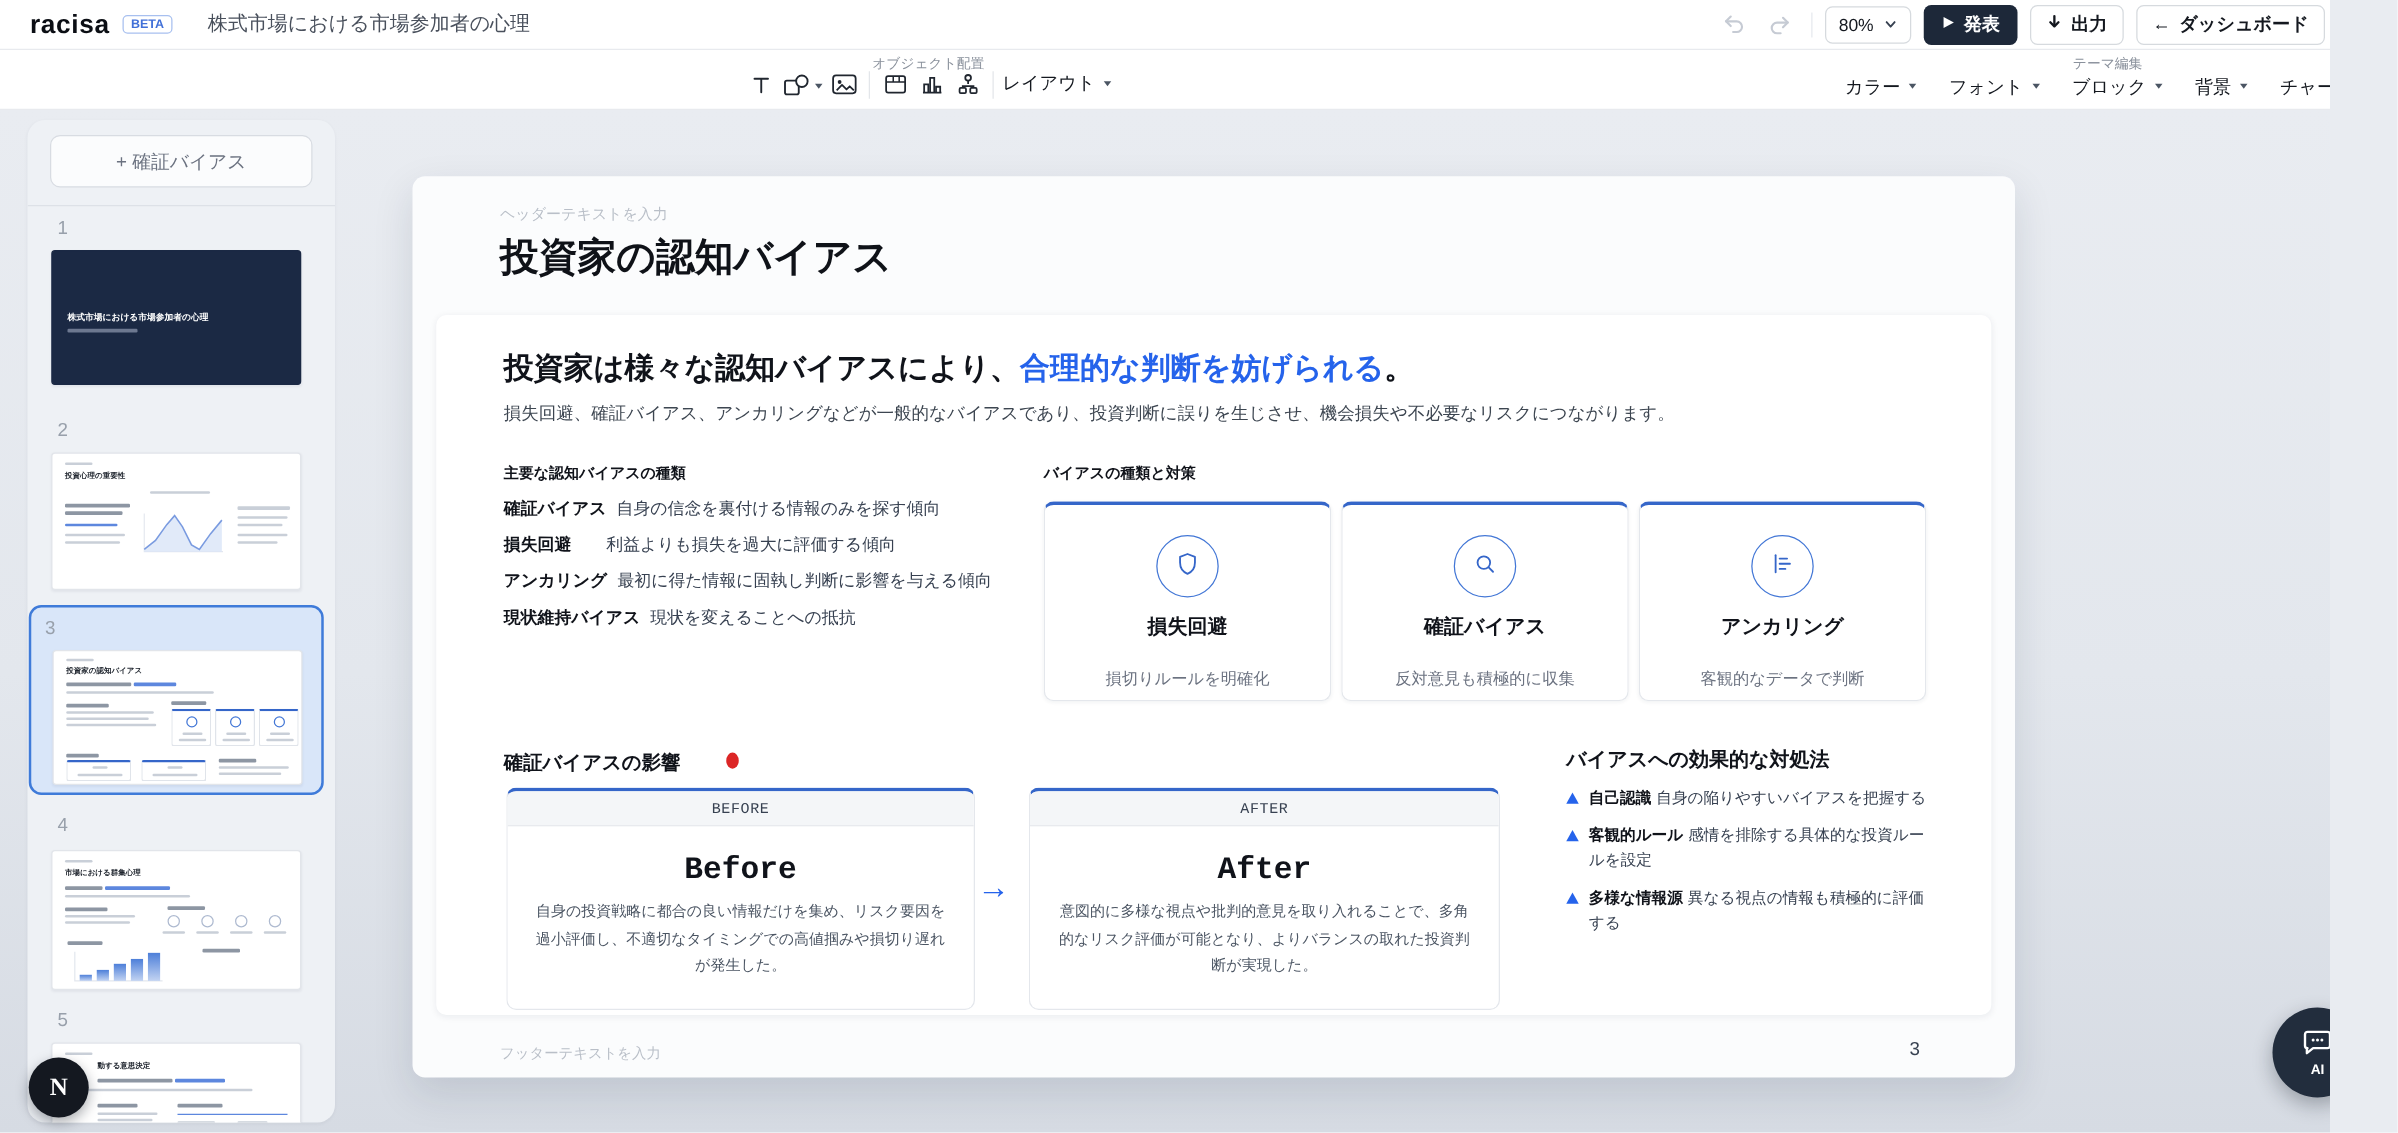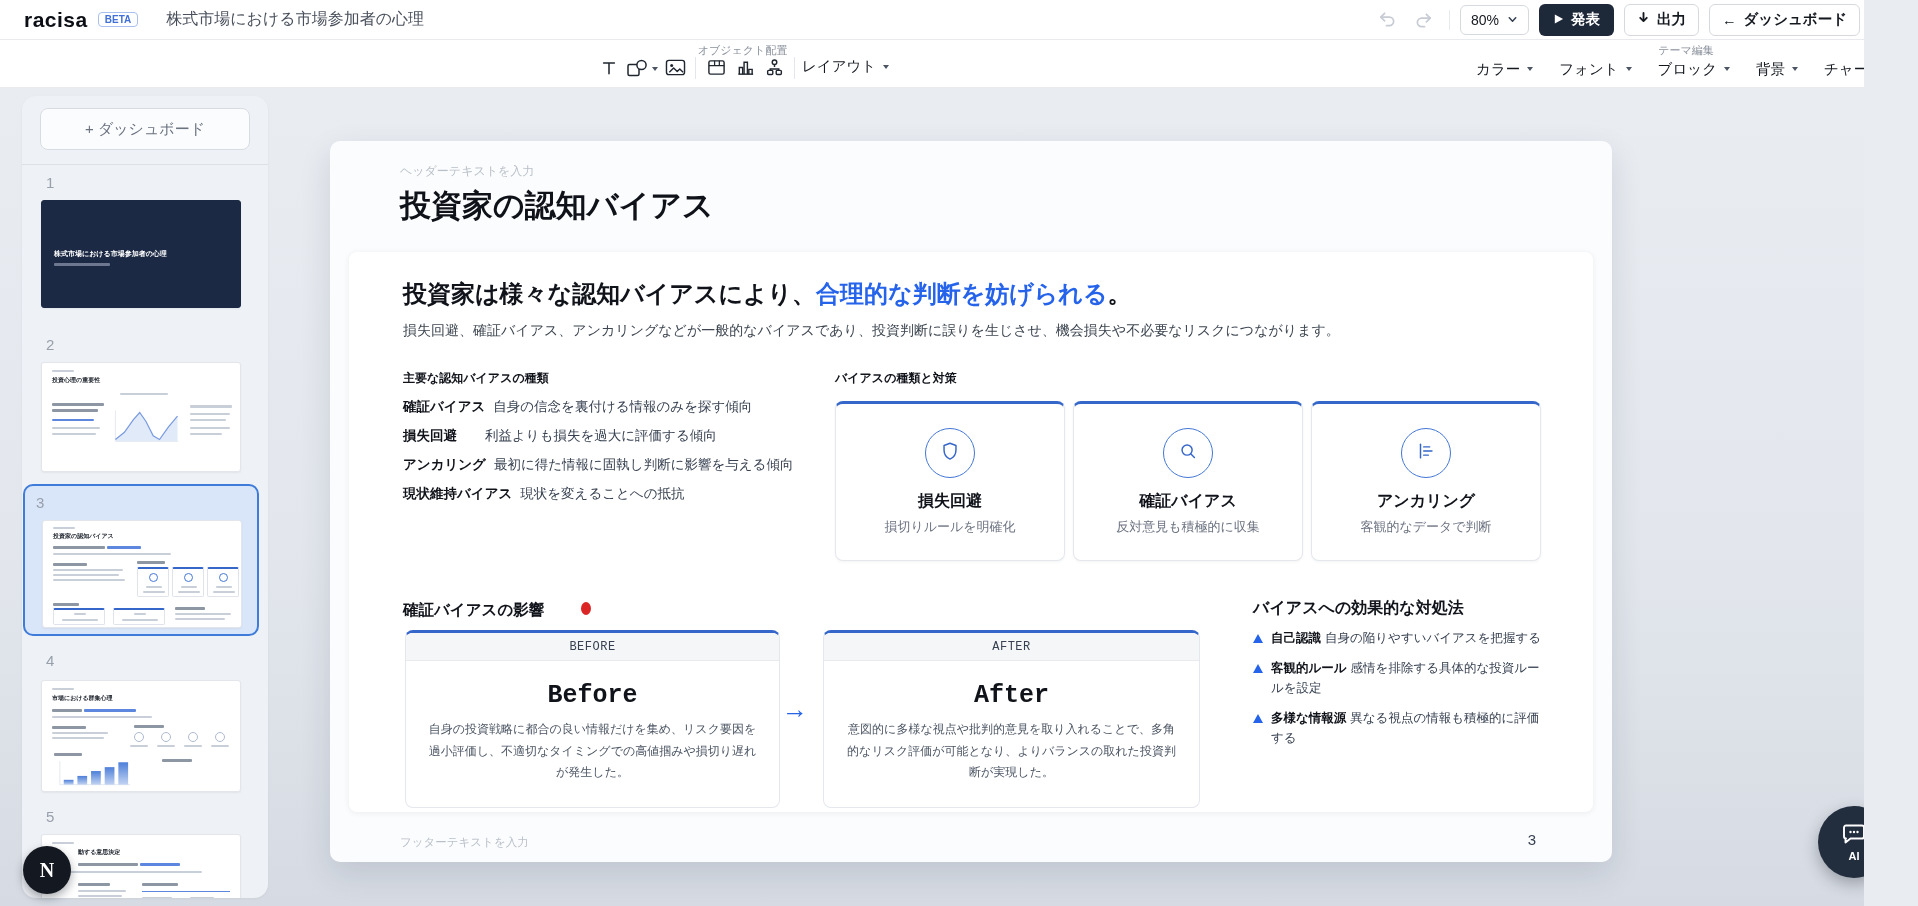--- a/index.html
+++ b/index.html
@@ -95,21 +95,21 @@
   .types { position:absolute; left:54px; top:118px; width:410px; }
   .type-row { margin-top:11px; font-size:13.5px; color:#374151; }
   .type-row .term { display:inline-block; min-width:74px; margin-right:8px; font-weight:700; color:#10131a; }
   .measures { position:absolute; left:486px; top:118px; width:706px; }
   .cards-row { display:flex; gap:8px; margin-top:14px; }
   .m-card { width:230px; height:160px; background:#fff; border:1px solid #e4e7ec; border-radius:8px;
     border-top:3px solid #3566c9; text-align:center; box-shadow:0 1px 3px rgba(20,32,54,0.05); cursor:pointer;}
   .m-circ { width:50px; height:50px; border:1.6px solid #4377d6; border-radius:50%; margin:24px auto 0;
     display:flex; align-items:center; justify-content:center; color:#3566c9; }
   .m-name { margin-top:13px; font-size:16px; font-weight:800; color:#10131a; }
-  .m-desc { margin-top:6px; font-size:13px; color:#6b7280; }
+  .m-desc { margin-top:22px; font-size:13px; color:#6b7280; }
   .impact-h { position:absolute; left:54px; top:348px; }
   .red-dot { position:absolute; left:232px; top:350px; width:10px; height:13px; border-radius:50%; background:#dc2626; }
   .ba-card { position:absolute; top:378px; height:178px; background:#fff; border:1px solid #e4e7ec;
     border-radius:8px; border-top:3px solid #3566c9; overflow:hidden; text-align:center; }
   .ba-before { left:56px; width:375px; }
   .ba-after { left:474px; width:377px; }
   .ba-head { height:28px; background:#f4f6f8; border-bottom:1px solid #e8eaee; font-size:12px; letter-spacing:0.5px;
     color:#374151; display:flex; align-items:center; justify-content:center; }
   .ba-title { margin-top:20px; font-size:25px; font-weight:800; color:#10131a; }
   .ba-text { margin-top:10px; padding:0 20px; font-size:12px; line-height:1.8; color:#4b5563; }
@@ -282,21 +282,21 @@
             <span>チャート</span>
             <span class="caret sm"></span>
           </button>
       </div>
     </div>
   </div>
 
   <div class="workspace">
 
     <aside class="sidebar">
-      <button class="add-slide">+ ダッシュボード</button>
+      <button class="add-slide">+ 確証バイアス</button>
       <div class="side-div"></div>
 
       <div class="s-num" style="top:78px;">1</div>
       <div class="thumb thumb1" style="top:104px; height:108px;">
         <div class="t1-title">株式市場における市場参加者の心理</div>
         <div class="sk" style="left:12px; top:62px; width:56px; height:2.5px; background:#6d7890;"></div>
       </div>
 
       <div class="s-num" style="top:240px;">2</div>
       <div class="thumb" style="top:266px; height:110px;">

